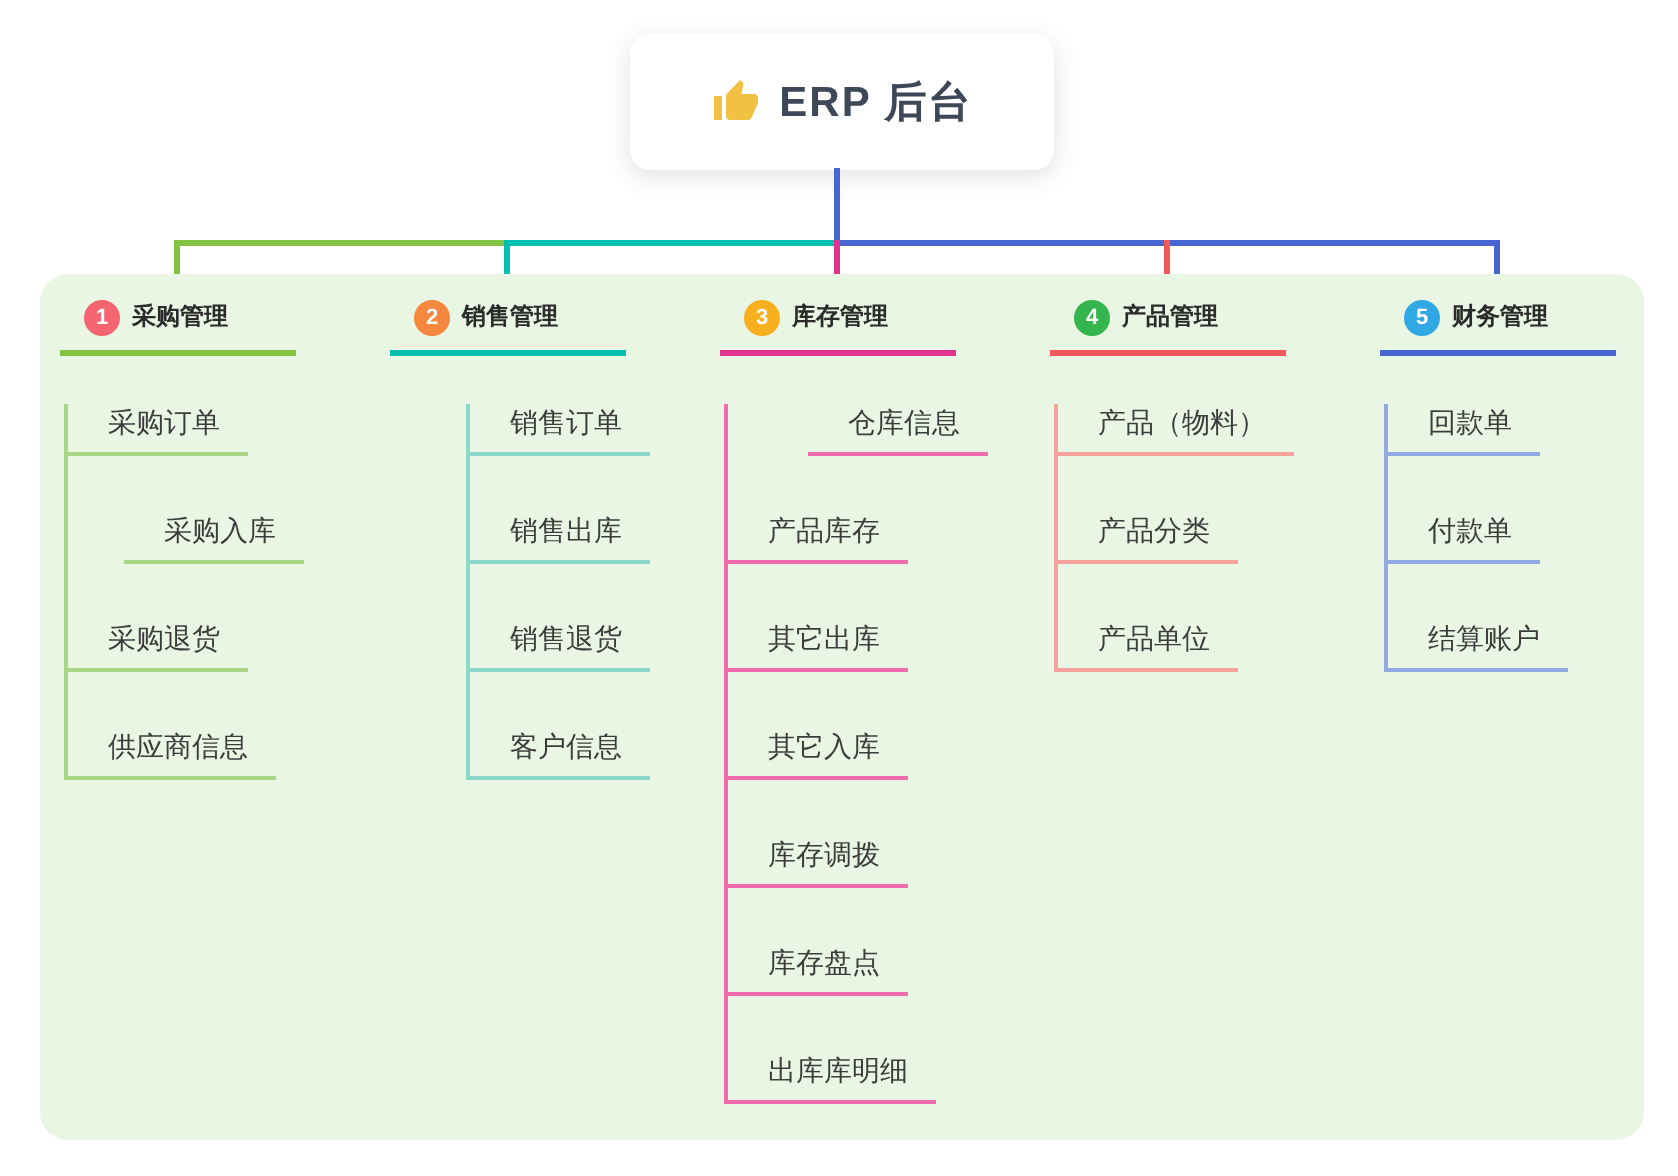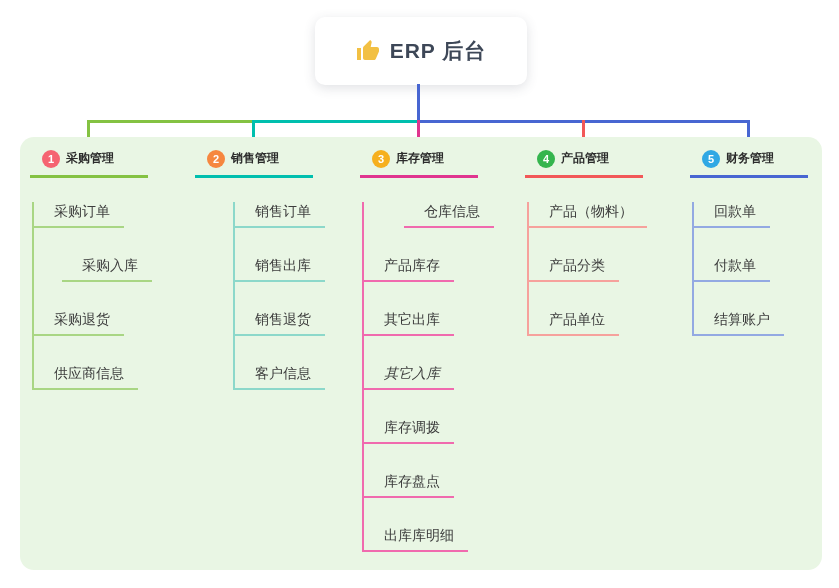--- a/index.html
+++ b/index.html
@@ -100,21 +100,21 @@
       </div>
       <div class="branch" style="left: 360px;">
         <div class="branch-title" style="border-bottom-color: rgb(224, 53, 143);">
           <span class="badge" style="background: rgb(246, 176, 30);">3</span>
           <span class="branch-label">库存管理</span>
         </div>
         <div class="children" style="border-left-color: rgb(240, 106, 174);">
           <div class="child" style="border-bottom-color: rgb(240, 106, 174); margin-left: 40px;">仓库信息</div>
           <div class="child" style="border-bottom-color: rgb(240, 106, 174);">产品库存</div>
           <div class="child" style="border-bottom-color: rgb(240, 106, 174);">其它出库</div>
-          <div class="child" style="border-bottom-color: rgb(240, 106, 174); font-style: italic;">其它入库</div>
+          <div class="child" style="border-bottom-color: rgb(240, 106, 174);">其它入库</div>
           <div class="child" style="border-bottom-color: rgb(240, 106, 174);">库存调拨</div>
           <div class="child" style="border-bottom-color: rgb(240, 106, 174);">库存盘点</div>
           <div class="child" style="border-bottom-color: rgb(240, 106, 174);">出库库明细</div>
         </div>
       </div>
       <div class="branch" style="left: 525px;">
         <div class="branch-title" style="border-bottom-color: rgb(242, 88, 88);">
           <span class="badge" style="background: rgb(53, 181, 78);">4</span>
           <span class="branch-label">产品管理</span>
         </div>

